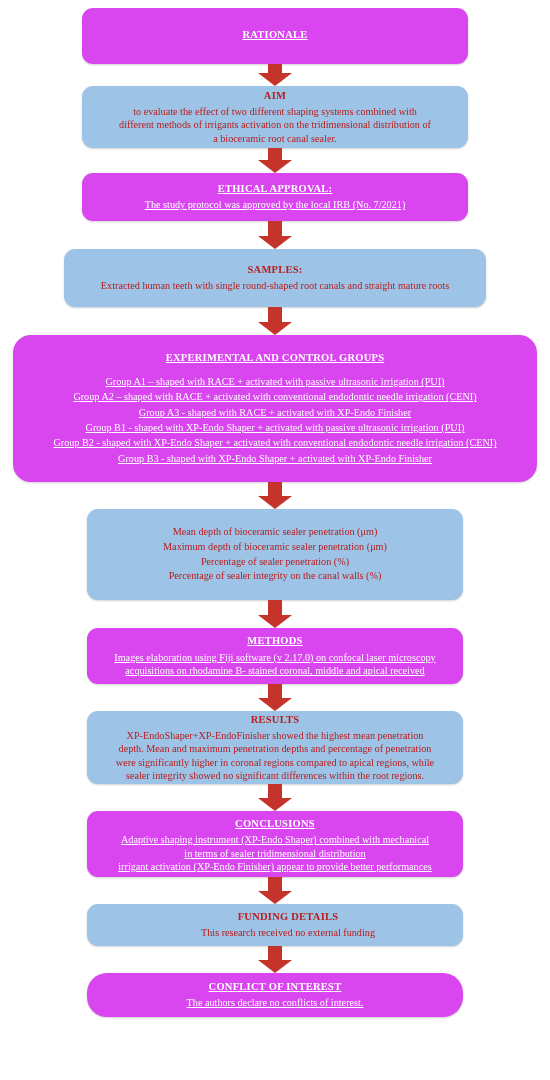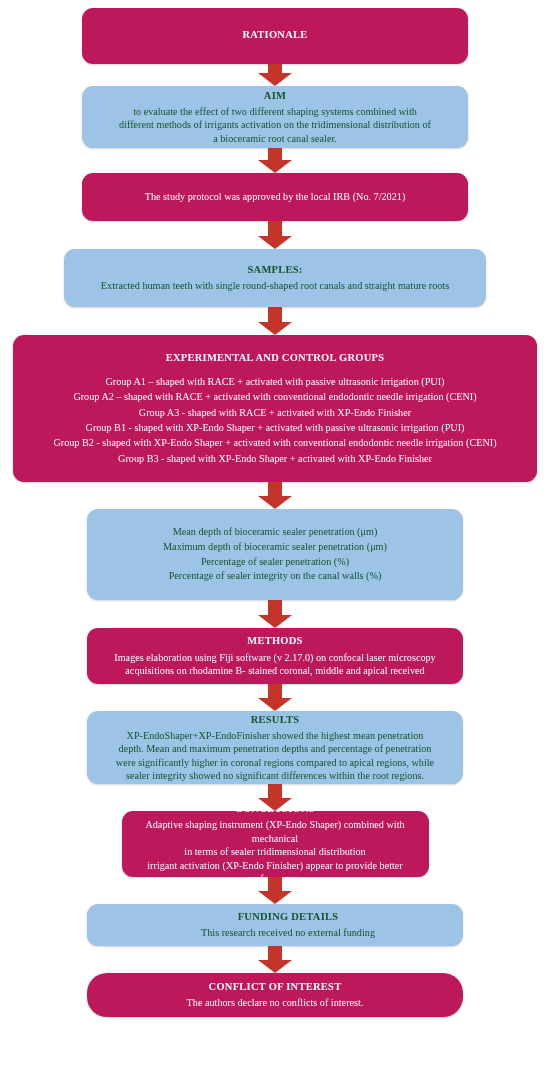--- a/index.html
+++ b/index.html
@@ -25,26 +25,27 @@
     box-sizing: border-box;
     border-radius: 11px;
     text-align: center;
     padding: 6px 10px;
     display: flex;
     flex-direction: column;
     justify-content: center;
     box-shadow: 0 1px 2px rgba(0,0,0,0.18);
   }
   .node.dark {
-    background: #be185d;
+    background: #d946ef;
     color: #ffffff;
+    text-decoration: underline;
   }
   .node.light {
     background: #9DC3E6;
-    color: #14532d;
+    color: #b91c1c;
   }
   .node-title {
     font-weight: bold;
     font-size: 10.5px;
     letter-spacing: 0.25px;
     line-height: 1.35;
     margin-bottom: 2px;
   }
   .node-body {
     font-size: 10.2px;
@@ -105,20 +106,21 @@
       <span class="line">a bioceramic root canal sealer.</span>
     </div>
   </div>
 
   <div class="arrow" style="height:25px;">
     <div class="stem" style="height:12px;"></div>
     <div class="head"></div>
   </div>
 
   <div class="node dark" style="width:386px;height:48px;">
+    <div class="node-title">ETHICAL APPROVAL:</div>
     <div class="node-body">
       <span class="line">The study protocol was approved by the local IRB (No. 7/2021)</span>
     </div>
   </div>
 
   <div class="arrow" style="height:28px;">
     <div class="stem" style="height:15px;"></div>
     <div class="head"></div>
   </div>
 
@@ -127,21 +129,21 @@
     <div class="node-body">
       <span class="line">Extracted human teeth with single round-shaped root canals and straight mature roots</span>
     </div>
   </div>
 
   <div class="arrow" style="height:28px;">
     <div class="stem" style="height:15px;"></div>
     <div class="head"></div>
   </div>
 
-  <div class="node dark groups" style="width:524px;height:147px;border-radius:11px;">
+  <div class="node dark groups" style="width:524px;height:147px;border-radius:18px;">
     <div class="node-title">EXPERIMENTAL AND CONTROL GROUPS</div>
     <div class="node-body">
       <span class="line">Group A1 – shaped with RACE + activated with passive ultrasonic irrigation (PUI)</span>
       <span class="line">Group A2 – shaped with RACE + activated with conventional endodontic needle irrigation (CENI)</span>
       <span class="line">Group A3 - shaped with RACE + activated with XP-Endo Finisher</span>
       <span class="line">Group B1 - shaped with XP-Endo Shaper + activated with passive ultrasonic irrigation (PUI)</span>
       <span class="line">Group B2 - shaped with XP-Endo Shaper + activated with conventional endodontic needle irrigation (CENI)</span>
       <span class="line">Group B3  - shaped with XP-Endo Shaper + activated with XP-Endo Finisher</span>
     </div>
   </div>
@@ -186,21 +188,21 @@
       <span class="line">were significantly higher in coronal regions compared to apical regions, while</span>
       <span class="line">sealer integrity showed no significant differences within the root regions.</span>
     </div>
   </div>
 
   <div class="arrow" style="height:27px;">
     <div class="stem" style="height:14px;"></div>
     <div class="head"></div>
   </div>
 
-  <div class="node dark" style="width:307px;height:66px;">
+  <div class="node dark" style="width:376px;height:66px;justify-content:space-between;">
     <div class="node-title">CONCLUSIONS</div>
     <div class="node-body">
       <span class="line">Adaptive shaping instrument (XP-Endo Shaper) combined with mechanical</span>
       <span class="line">in terms of sealer tridimensional distribution</span>
       <span class="line">irrigant activation (XP-Endo Finisher) appear to provide better performances</span>
     </div>
   </div>
 
   <div class="arrow" style="height:27px;">
     <div class="stem" style="height:14px;"></div>

